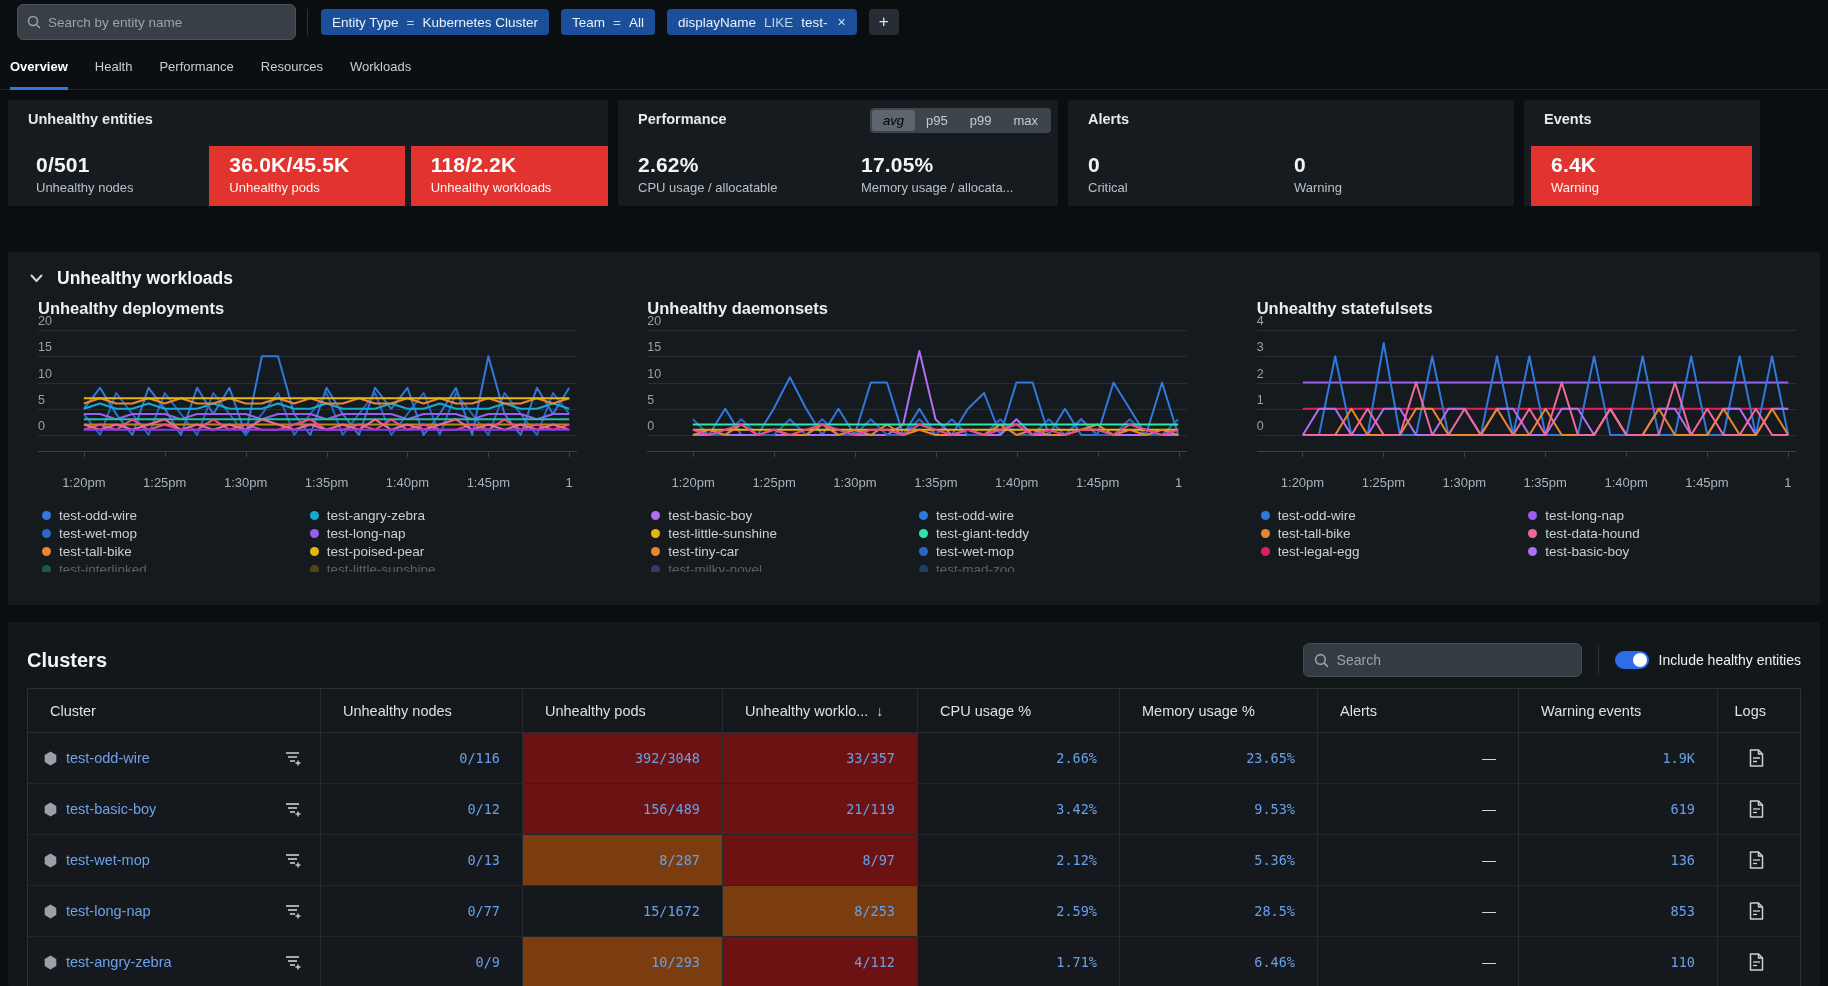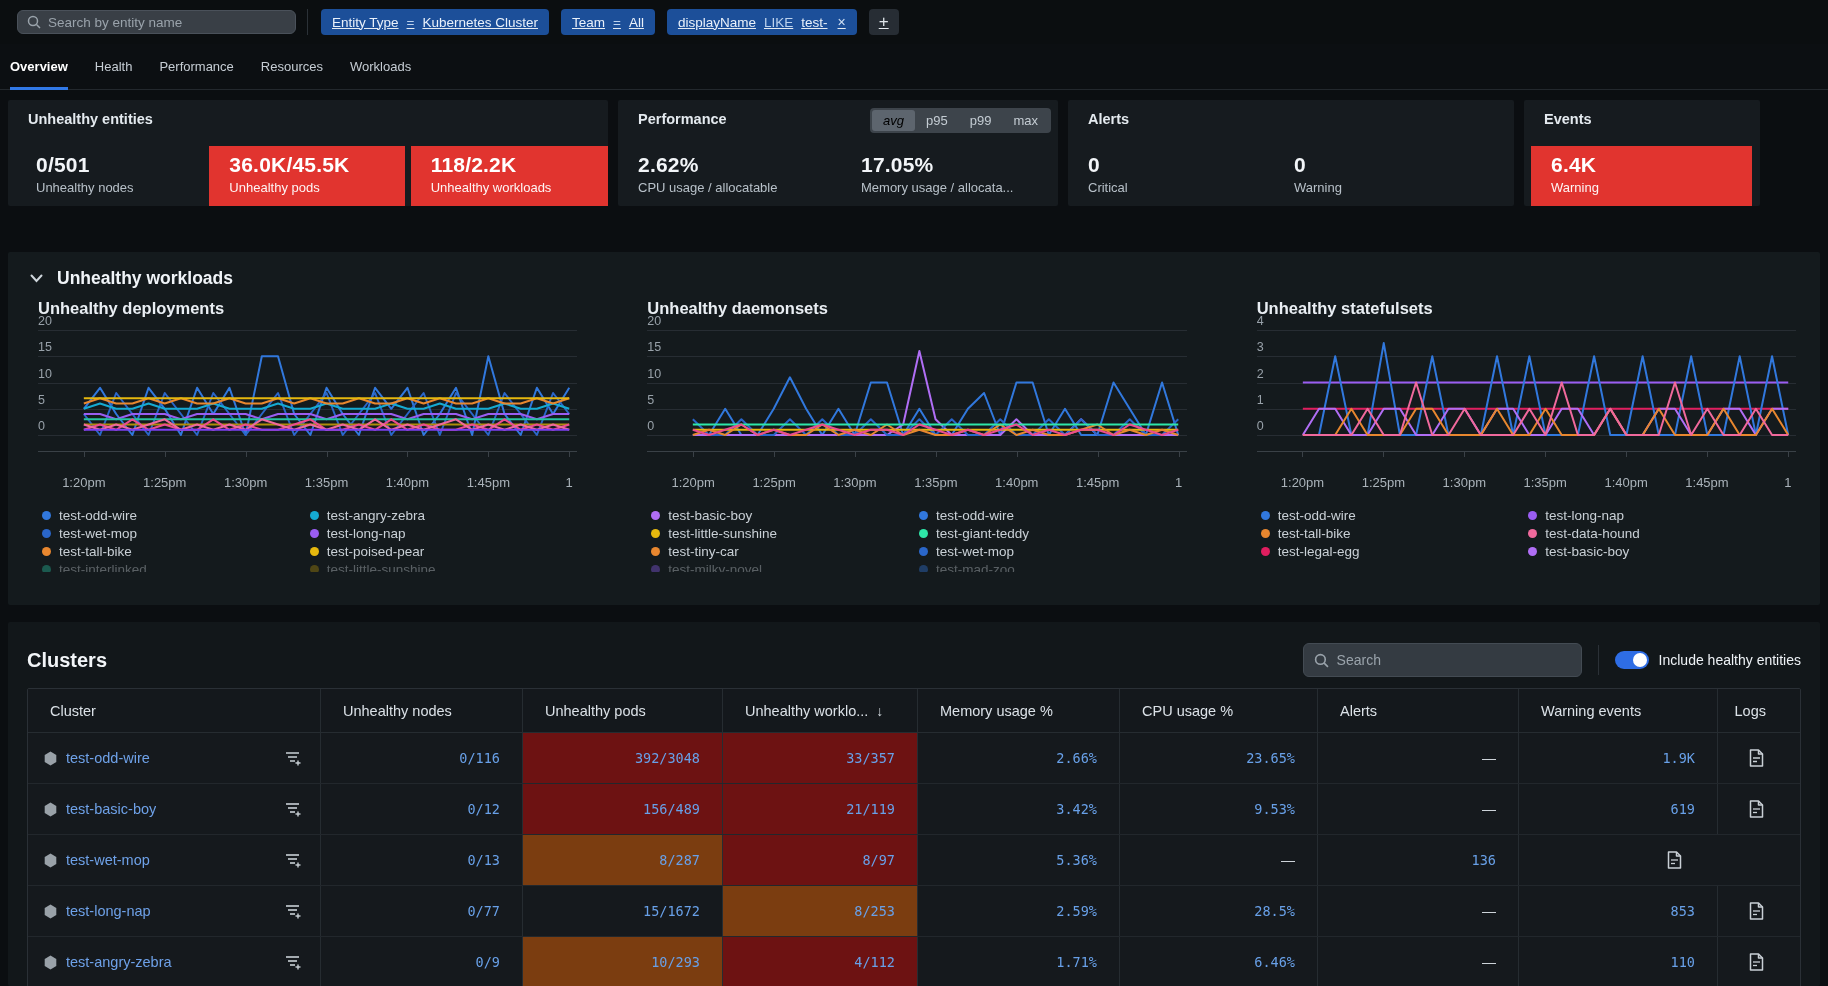--- a/index.html
+++ b/index.html
@@ -4,30 +4,30 @@
 <style>
   * { margin:0; padding:0; box-sizing:border-box; }
   html,body { background:#07090b; }
   .app {
     position:relative; width:1828px; height:986px; overflow:hidden;
     background:#0b0e11; font-family:"Liberation Sans", sans-serif; color:#e6ebf0;
   }
   
   .topbar { height:44px; display:flex; align-items:center; padding-left:17px; background:#0b0e10; }
   .searchbox {
-    width:279px; height:24px; background:#393f46; border:1px solid #4a515a; border-radius:6px;
+    width:279px; height:36px; background:#393f46; border:1px solid #4a515a; border-radius:6px;
     display:flex; align-items:center; padding:0 9px; gap:7px;
   }
   .searchbox input {
     background:transparent; border:none; outline:none; color:#cfd6dc; font-size:13.5px; width:100%;
     font-family:"Liberation Sans", sans-serif;
   }
   .searchbox input::placeholder { color:#9aa3ab; }
   .tb-divider { width:1px; height:26px; background:#2b3137; margin:0 13px 0 11px; }
-  .chips { display:flex; align-items:center; gap:12px;text-decoration:underline; }
+  .chips { display:flex; align-items:center; gap:12px; }
   .chip {
     height:26px; background:#1c4f99; border-radius:4px; display:flex; align-items:center;
     padding:0 11px; gap:8px; font-size:13.5px; color:#e9f1fb; cursor:default;
   }
   .chip .op { color:#bcd2ee; }
   .chip .chip-x { color:#cfe0f5; font-size:14px; margin-left:2px; cursor:pointer; }
   .plus-btn {
     width:30px; height:26px; background:#272d34; border-radius:4px; color:#dfe5ea;
     display:flex; align-items:center; justify-content:center; font-size:17px; cursor:pointer;
   }
@@ -489,24 +489,24 @@
               <span>Unhealthy nodes</span>
             </div>
             <div class="th">
               <span>Unhealthy pods</span>
             </div>
             <div class="th">
               <span>Unhealthy worklo...</span>
               <span class="sort-arrow">↓</span>
             </div>
             <div class="th">
+              <span>CPU usage %</span>
+            </div>
+            <div class="th">
               <span>Memory usage %</span>
-            </div>
-            <div class="th">
-              <span>CPU usage %</span>
             </div>
             <div class="th">
               <span>Alerts</span>
             </div>
             <div class="th">
               <span>Warning events</span>
             </div>
             <div class="th th-logs">
               <span>Logs</span>
             </div>
@@ -601,20 +601,21 @@
                     <line x1="3" y1="7" x2="12" y2="7" stroke="#c9d0d6" stroke-width="1.6"></line>
                     <line x1="5" y1="11" x2="10" y2="11" stroke="#c9d0d6" stroke-width="1.6"></line>
                     <line x1="13" y1="10.5" x2="13" y2="15.5" stroke="#c9d0d6" stroke-width="1.4"></line>
                     <line x1="10.5" y1="13" x2="15.5" y2="13" stroke="#c9d0d6" stroke-width="1.4"></line>
                   </svg>
                 </span>
               </div>
               <div class="num">0/13</div>
               <div class="num sev-med">8/287</div>
               <div class="num sev-high">8/97</div>
+              <div class="num">2.12%</div>
               <div class="num">5.36%</div>
               <div class="dash">—</div>
               <div class="num">136</div>
               <div class="cell-logs">
                 <span class="icon">
                   <svg width="15" height="18" viewBox="0 0 15 18">
                     <path d="M1.5 1h8l4 4v12h-12z" fill="none" stroke="#c9d0d6" stroke-width="1.5" stroke-linejoin="round"></path>
                     <path d="M9.5 1v4h4" fill="none" stroke="#c9d0d6" stroke-width="1.5" stroke-linejoin="round"></path>
                     <line x1="4" y1="9" x2="11" y2="9" stroke="#c9d0d6" stroke-width="1.3"></line>
                     <line x1="4" y1="12.5" x2="8" y2="12.5" stroke="#c9d0d6" stroke-width="1.3"></line>

